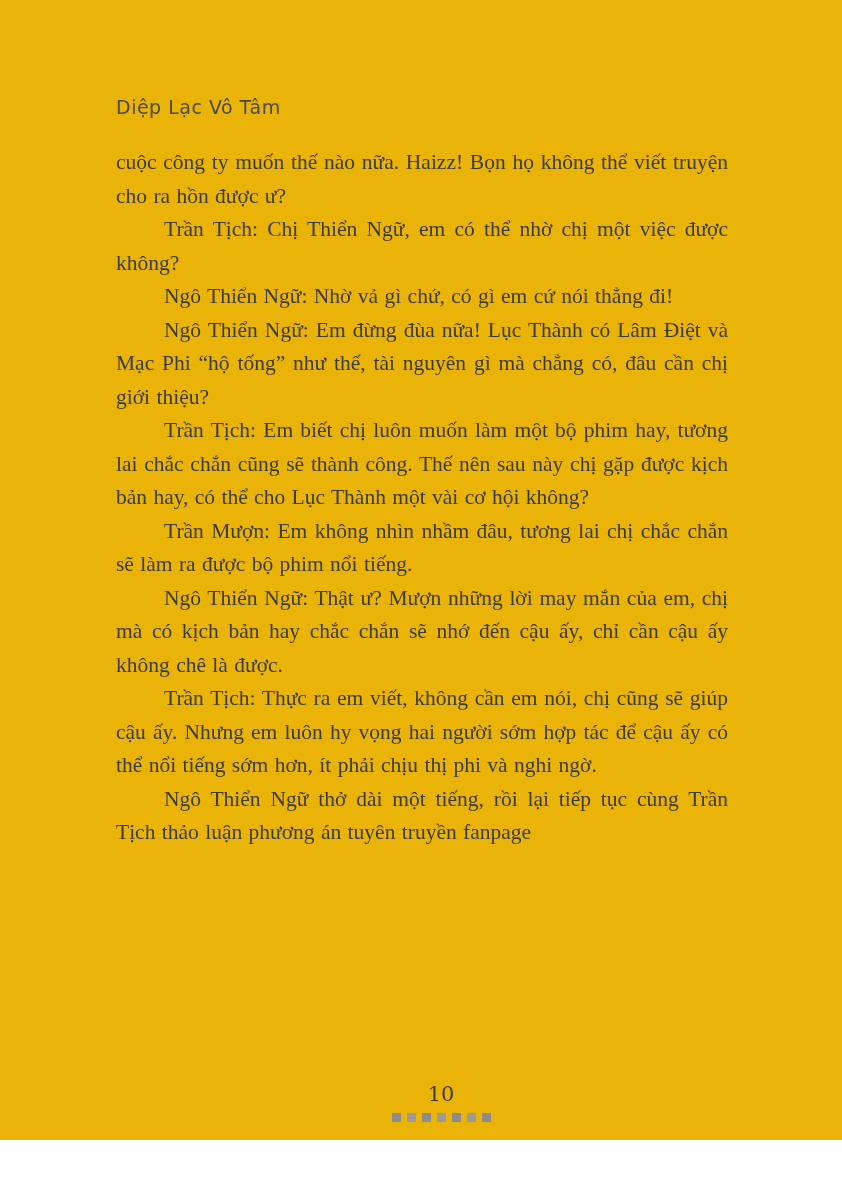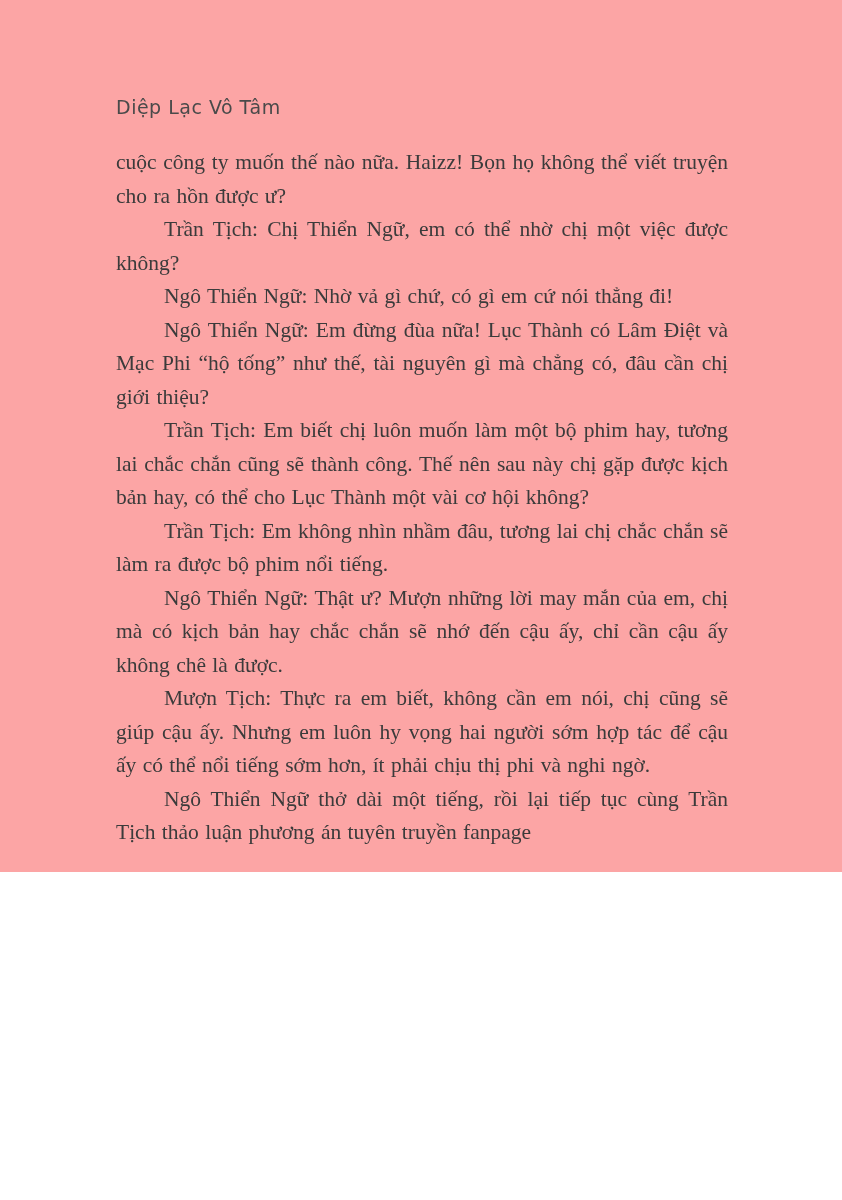--- a/index.html
+++ b/index.html
@@ -1,22 +1,22 @@
 <!DOCTYPE html>
 <html><head>
 <meta charset="utf-8">
 <style>
   * { margin: 0; padding: 0; box-sizing: border-box; }
   html, body { background: #ffffff; }
   .page {
     position: relative;
     width: 842px;
-    height: 872px;
+    height: 1140px;
     margin: 0 auto;
-    background: #fca5a5;
+    background: #eab308;
     font-family: "DejaVu Serif", "Liberation Serif", serif;
     color: #3b3b3b;
     overflow: hidden;
   }
   .running-head {
     position: absolute;
     top: 96px;
     left: 116px;
     font-family: "DejaVu Sans", "Liberation Sans", sans-serif;
     font-size: 19px;
@@ -70,23 +70,23 @@
 <div class="page">
 
   <div class="running-head">Diệp Lạc Vô Tâm</div>
 
   <div class="body-text">
       <p>cuộc công ty muốn thế nào nữa. Haizz! Bọn họ không thể viết truyện cho ra hồn được ư?</p>
       <p class="indent">Trần Tịch: Chị Thiển Ngữ, em có thể nhờ chị một việc được không?</p>
       <p class="indent">Ngô Thiển Ngữ: Nhờ vả gì chứ, có gì em cứ nói thẳng đi!</p>
       <p class="indent">Ngô Thiển Ngữ: Em đừng đùa nữa! Lục Thành có Lâm Điệt và Mạc Phi “hộ tống” như thế, tài nguyên gì mà chẳng có, đâu cần chị giới thiệu?</p>
       <p class="indent">Trần Tịch: Em biết chị luôn muốn làm một bộ phim hay, tương lai chắc chắn cũng sẽ thành công. Thế nên sau này chị gặp được kịch bản hay, có thể cho Lục Thành một vài cơ hội không?</p>
-      <p class="indent">Trần Tịch: Em không nhìn nhầm đâu, tương lai chị chắc chắn sẽ làm ra được bộ phim nổi tiếng.</p>
+      <p class="indent">Trần Mượn: Em không nhìn nhầm đâu, tương lai chị chắc chắn sẽ làm ra được bộ phim nổi tiếng.</p>
       <p class="indent">Ngô Thiển Ngữ: Thật ư? Mượn những lời may mắn của em, chị mà có kịch bản hay chắc chắn sẽ nhớ đến cậu ấy, chỉ cần cậu ấy không chê là được.</p>
-      <p class="indent">Mượn Tịch: Thực ra em biết, không cần em nói, chị cũng sẽ giúp cậu ấy. Nhưng em luôn hy vọng hai người sớm hợp tác để cậu ấy có thể nổi tiếng sớm hơn, ít phải chịu thị phi và nghi ngờ.</p>
+      <p class="indent">Trần Tịch: Thực ra em viết, không cần em nói, chị cũng sẽ giúp cậu ấy. Nhưng em luôn hy vọng hai người sớm hợp tác để cậu ấy có thể nổi tiếng sớm hơn, ít phải chịu thị phi và nghi ngờ.</p>
       <p class="indent">Ngô Thiển Ngữ thở dài một tiếng, rồi lại tiếp tục cùng Trần Tịch thảo luận phương án tuyên truyền fanpage</p>
     </div>
 
   <div class="page-footer">
     <div class="page-number">10</div>
     <div class="square-row">
         <div class="sq"></div>
         <div class="sq"></div>
         <div class="sq"></div>
         <div class="sq"></div>

